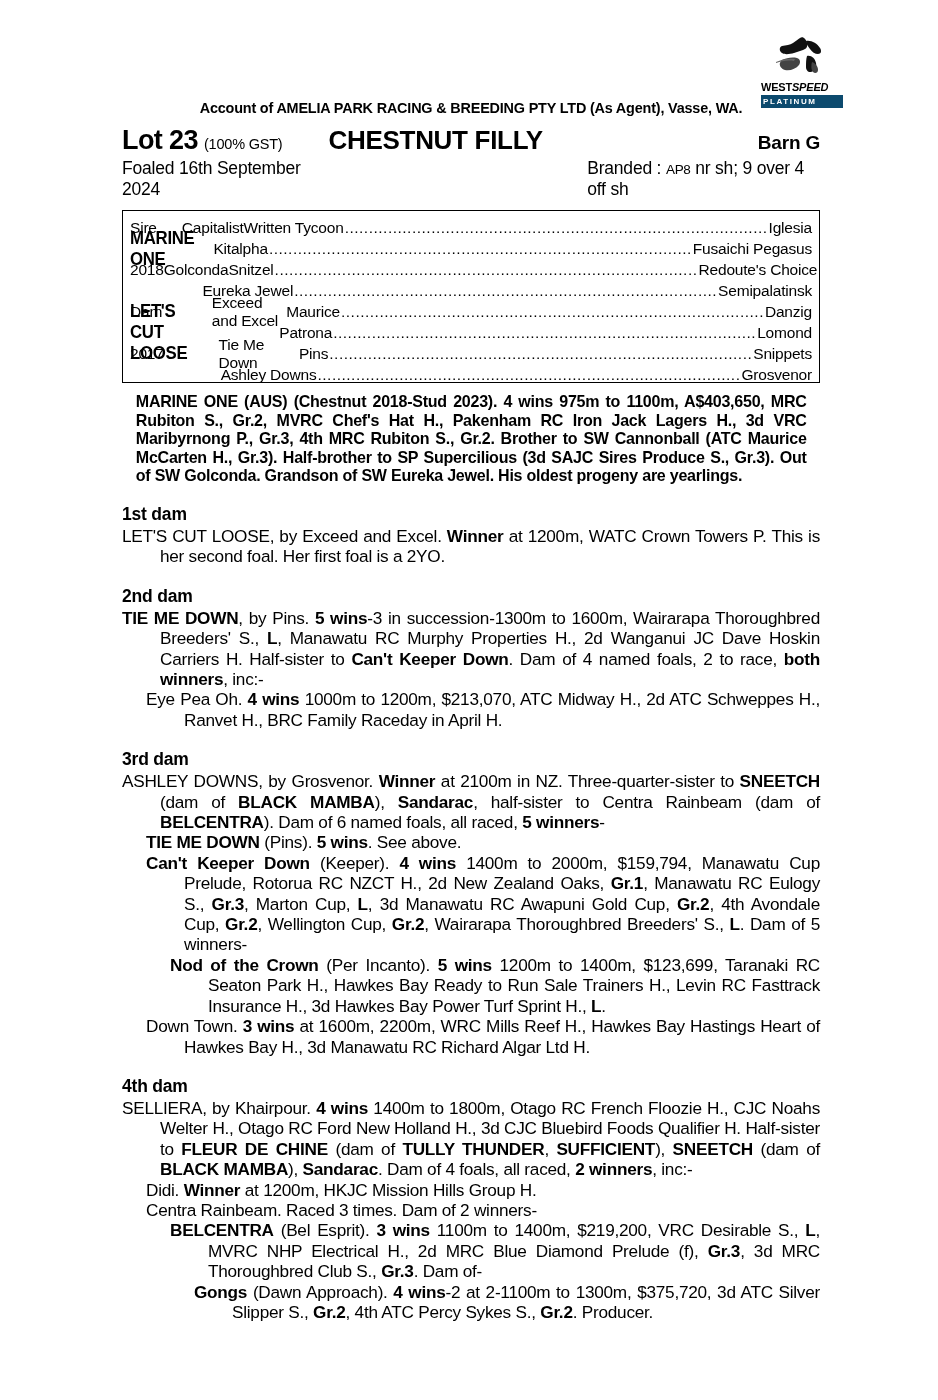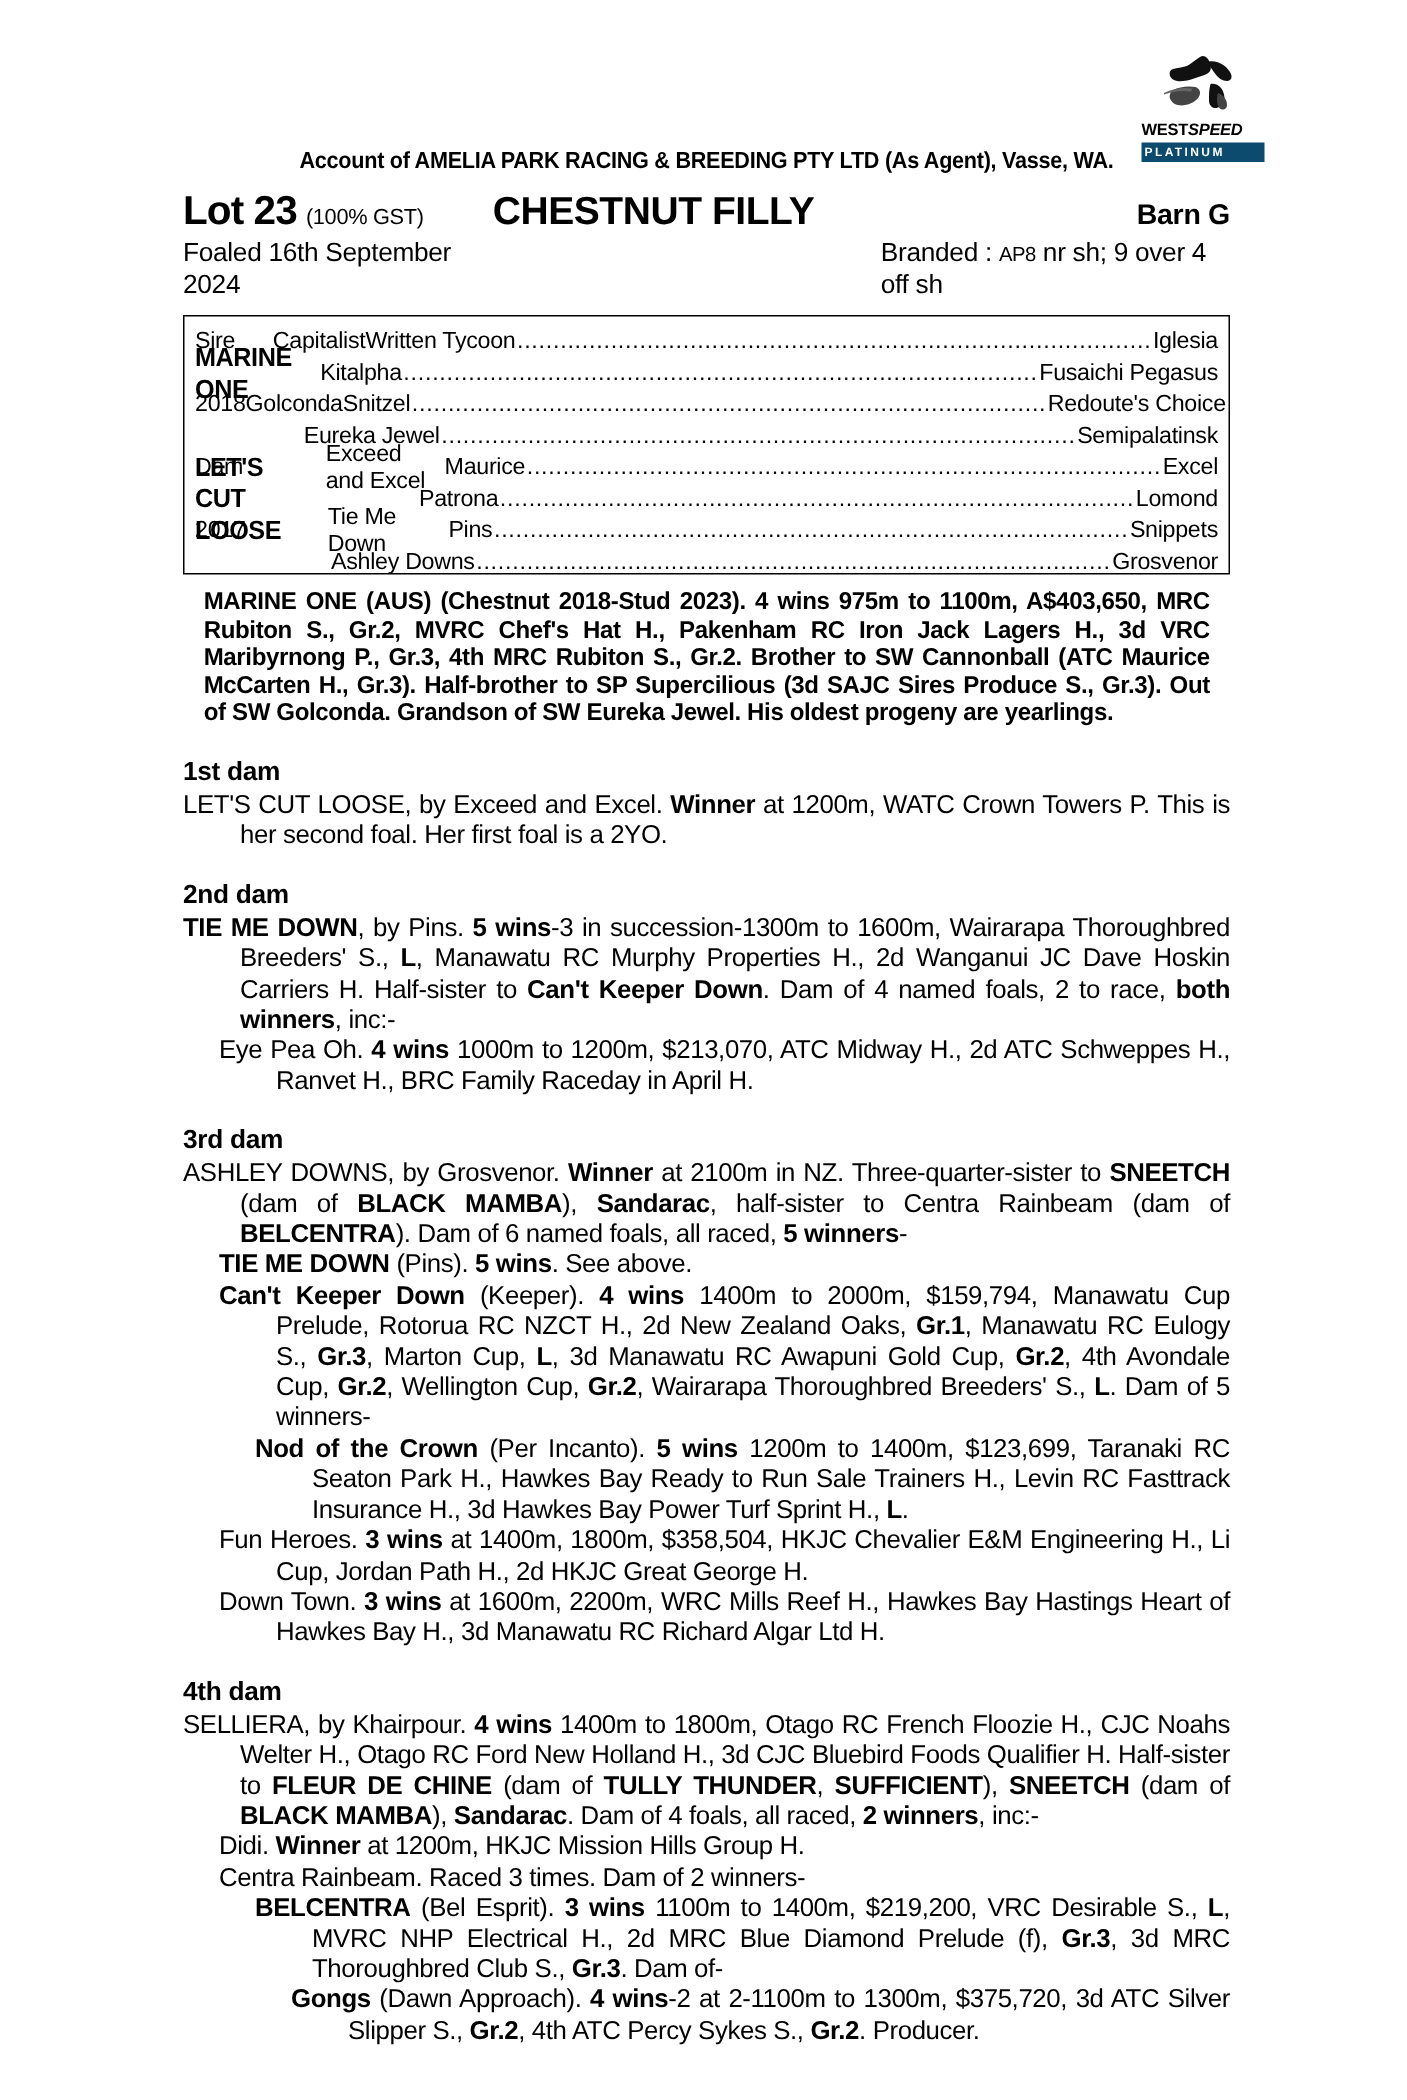--- a/index.html
+++ b/index.html
@@ -262,21 +262,21 @@
         </div>
     </div>
 
     <div class="ped-row">
       <div class="ped-c1"><span class="ped-label">Dam</span></div>
       <div class="ped-c2"><span class="ped-gp">Exceed and Excel</span></div>
       <div class="ped-c3">
           <div class="dots">
             <span>Maurice</span>
             <span class="lead"></span>
-            <span>Excel</span>
+            <span>Danzig</span>
           </div>
         </div>
     </div>
 
     <div class="ped-row">
       <div class="ped-c1"><span class="ped-name">LET'S CUT LOOSE</span></div>
       <div class="ped-c2"></div>
       <div class="ped-c3">
           <div class="dots">
             <span>Patrona</span>
@@ -318,21 +318,20 @@
       <div class="dam-head">1st dam</div>
       <div class="entry lvl0 hang">LET'S CUT LOOSE, by Exceed and Excel. <b>Winner</b> at 1200m, WATC Crown Towers P. This is her second foal. Her first foal is a 2YO.</div>
       <div class="dam-head">2nd dam</div>
       <div class="entry lvl0 hang"><b>TIE ME DOWN</b>, by Pins. <b>5 wins</b>-3 in succession-1300m to 1600m, Wairarapa Thoroughbred Breeders' S., <b>L</b>, Manawatu RC Murphy Properties H., 2d Wanganui JC Dave Hoskin Carriers H. Half-sister to <b>Can't Keeper Down</b>. Dam of 4 named foals, 2 to race, <b>both winners</b>, inc:-</div>
       <div class="entry lvl1">Eye Pea Oh. <b>4 wins</b> 1000m to 1200m, $213,070, ATC Midway H., 2d ATC Schweppes H., Ranvet H., BRC Family Raceday in April H.</div>
       <div class="dam-head">3rd dam</div>
       <div class="entry lvl0 hang">ASHLEY DOWNS, by Grosvenor. <b>Winner</b> at 2100m in NZ. Three-quarter-sister to <b>SNEETCH</b> (dam of <b>BLACK MAMBA</b>), <b>Sandarac</b>, half-sister to Centra Rainbeam (dam of <b>BELCENTRA</b>). Dam of 6 named foals, all raced, <b>5 winners</b>-</div>
       <div class="entry lvl1"><b>TIE ME DOWN</b> (Pins). <b>5 wins</b>. See above.</div>
       <div class="entry lvl1"><b>Can't Keeper Down</b> (Keeper). <b>4 wins</b> 1400m to 2000m, $159,794, Manawatu Cup Prelude, Rotorua RC NZCT H., 2d New Zealand Oaks, <b>Gr.1</b>, Manawatu RC Eulogy S., <b>Gr.3</b>, Marton Cup, <b>L</b>, 3d Manawatu RC Awapuni Gold Cup, <b>Gr.2</b>, 4th Avondale Cup, <b>Gr.2</b>, Wellington Cup, <b>Gr.2</b>, Wairarapa Thoroughbred Breeders' S., <b>L</b>. Dam of 5 winners-</div>
       <div class="entry lvl2"><b>Nod of the Crown</b> (Per Incanto). <b>5 wins</b> 1200m to 1400m, $123,699, Taranaki RC Seaton Park H., Hawkes Bay Ready to Run Sale Trainers H., Levin RC Fasttrack Insurance H., 3d Hawkes Bay Power Turf Sprint H., <b>L</b>.</div>
-      <div class="entry lvl1">Fun Heroes. <b>3 wins</b> at 1400m, 1800m, $358,504, HKJC Chevalier E&amp;M Engineering H., Li Cup, Jordan Path H., 2d HKJC Great George H.</div>
       <div class="entry lvl1">Down Town. <b>3 wins</b> at 1600m, 2200m, WRC Mills Reef H., Hawkes Bay Hastings Heart of Hawkes Bay H., 3d Manawatu RC Richard Algar Ltd H.</div>
       <div class="dam-head">4th dam</div>
       <div class="entry lvl0 hang">SELLIERA, by Khairpour. <b>4 wins</b> 1400m to 1800m, Otago RC French Floozie H., CJC Noahs Welter H., Otago RC Ford New Holland H., 3d CJC Bluebird Foods Qualifier H. Half-sister to <b>FLEUR DE CHINE</b> (dam of <b>TULLY THUNDER</b>, <b>SUFFICIENT</b>), <b>SNEETCH</b> (dam of <b>BLACK MAMBA</b>), <b>Sandarac</b>. Dam of 4 foals, all raced, <b>2 winners</b>, inc:-</div>
       <div class="entry lvl1">Didi. <b>Winner</b> at 1200m, HKJC Mission Hills Group H.</div>
       <div class="entry lvl1">Centra Rainbeam. Raced 3 times. Dam of 2 winners-</div>
       <div class="entry lvl2"><b>BELCENTRA</b> (Bel Esprit). <b>3 wins</b> 1100m to 1400m, $219,200, VRC Desirable S., <b>L</b>, MVRC NHP Electrical H., 2d MRC Blue Diamond Prelude (f), <b>Gr.3</b>, 3d MRC Thoroughbred Club S., <b>Gr.3</b>. Dam of-</div>
       <div class="entry lvl3"><b>Gongs</b> (Dawn Approach). <b>4 wins</b>-2 at 2-1100m to 1300m, $375,720, 3d ATC Silver Slipper S., <b>Gr.2</b>, 4th ATC Percy Sykes S., <b>Gr.2</b>. Producer.</div>
     </div>
 
 </div>

